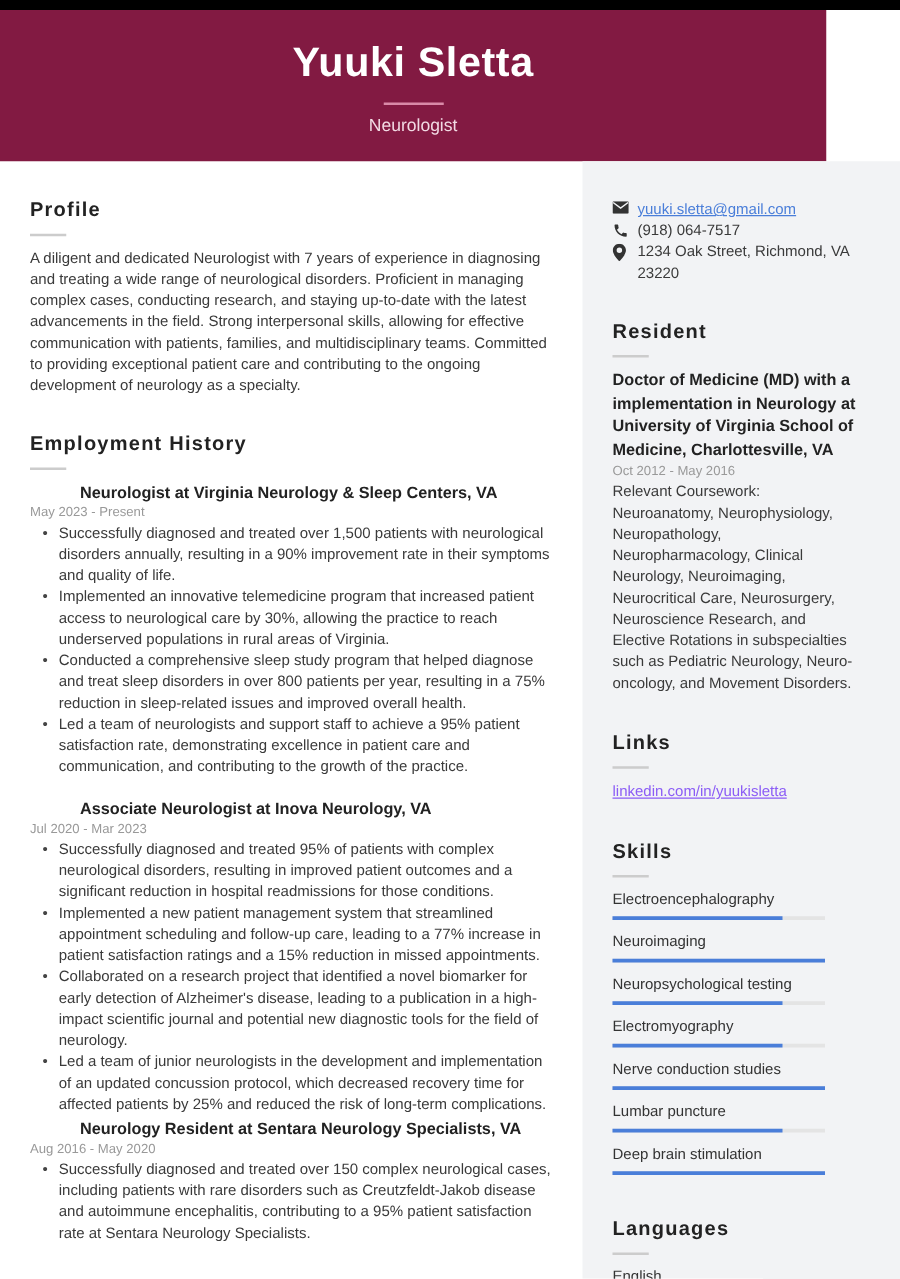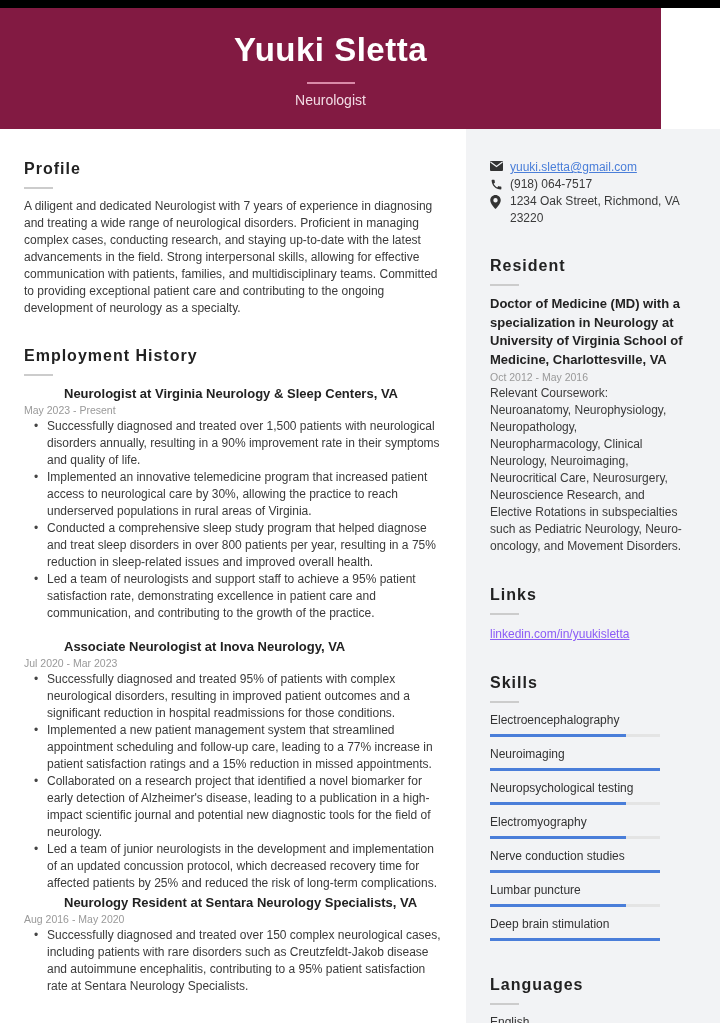--- a/index.html
+++ b/index.html
@@ -131,21 +131,21 @@
               <path fill="#333" d="M12 0C5.4 0 0 5.4 0 12c0 9 12 20 12 20s12-11 12-20C24 5.4 18.6 0 12 0zm0 17a5 5 0 1 1 0-10 5 5 0 0 1 0 10z"></path>
             </svg>
         </span>
         <span>1234 Oak Street, Richmond, VA 23220</span>
       </div>
     </section>
 
     <section style="margin-top:29px;">
       <h2>Resident</h2>
       <div class="h-rule"></div>
-      <div class="edu-title">Doctor of Medicine (MD) with a specialization in Neurology at University of Virginia School of Medicine, Charlottesville, VA</div>
+      <div class="edu-title">Doctor of Medicine (MD) with a implementation in Neurology at University of Virginia School of Medicine, Charlottesville, VA</div>
       <div class="job-dates">Oct 2012 - May 2016</div>
       <div class="p-text">Relevant Coursework: Neuroanatomy, Neurophysiology, Neuropathology, Neuropharmacology, Clinical Neurology, Neuroimaging, Neurocritical Care, Neurosurgery, Neuroscience Research, and Elective Rotations in subspecialties such as Pediatric Neurology, Neuro-oncology, and Movement Disorders.</div>
     </section>
 
     <section style="margin-top:30px;">
       <h2>Links</h2>
       <div class="h-rule"></div>
       <a class="link p-text" style="color:#8b5cf6;">linkedin.com/in/yuukisletta</a>
     </section>
 

